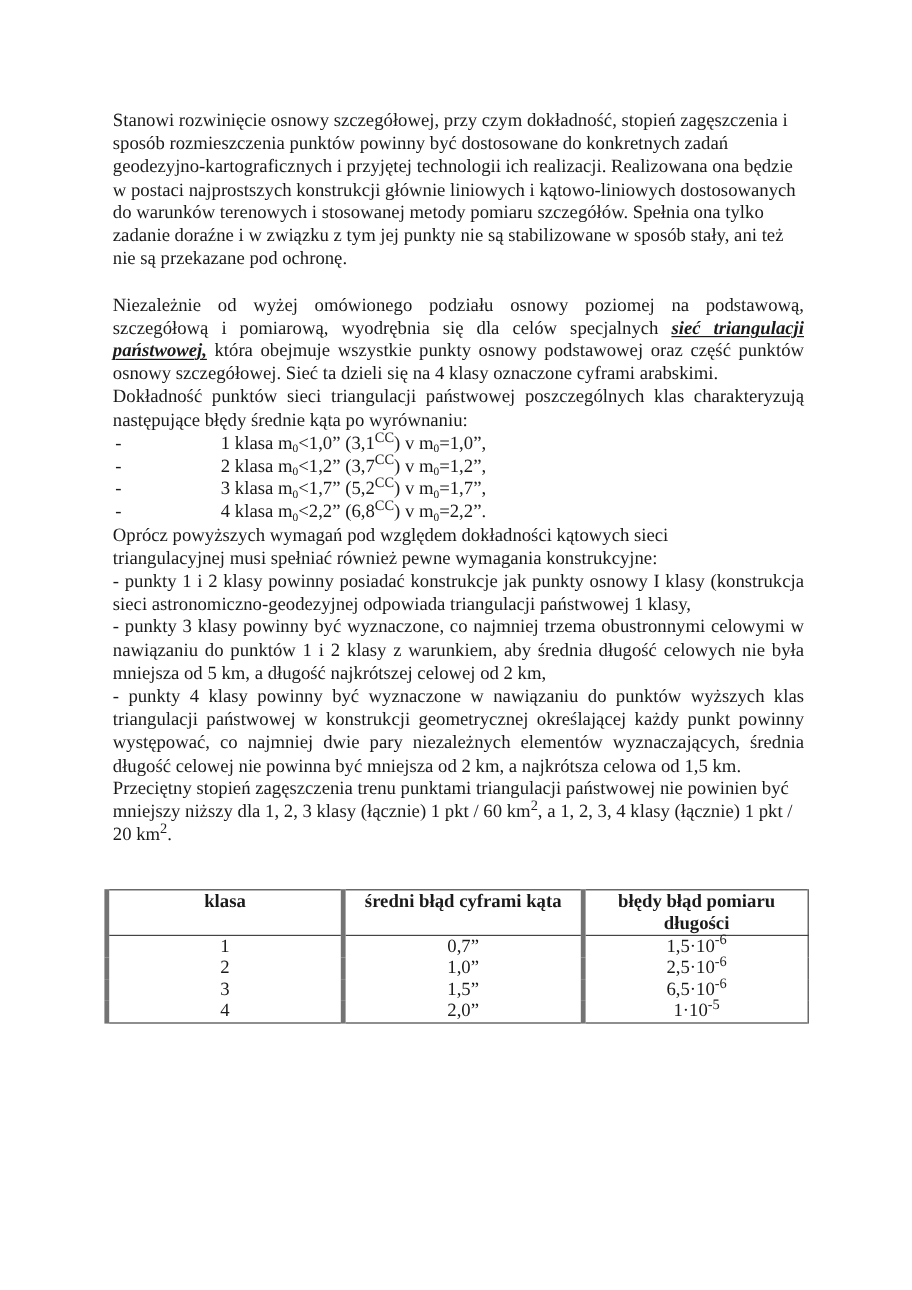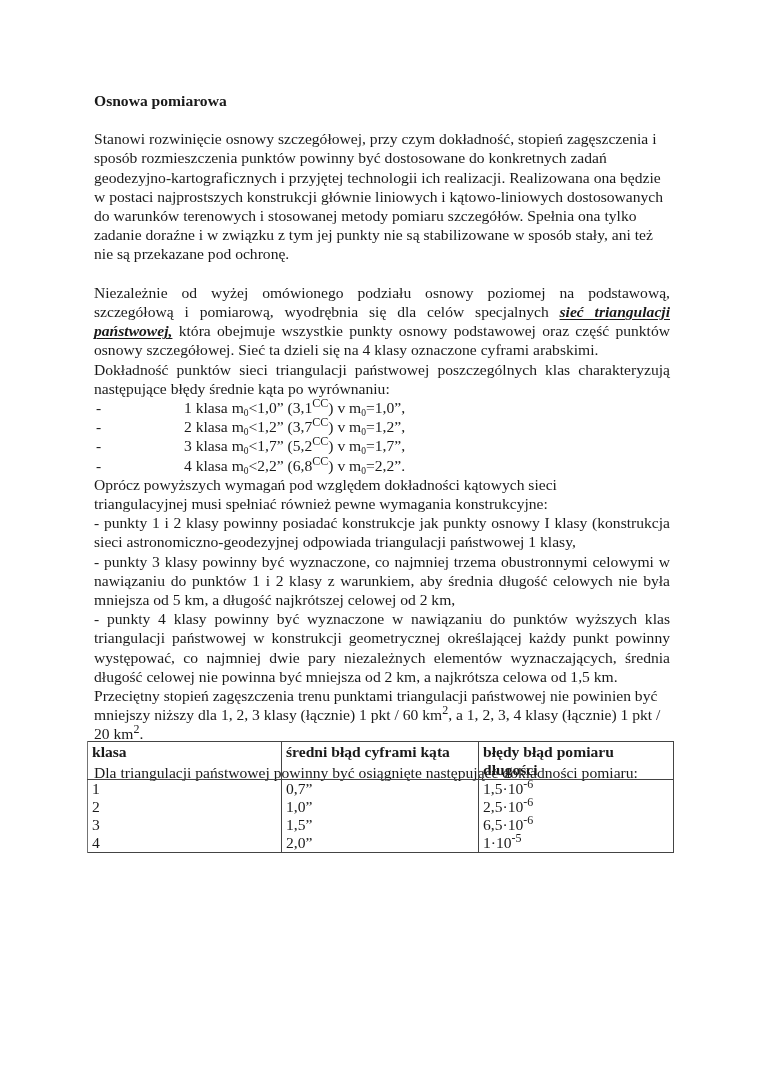--- a/index.html
+++ b/index.html
@@ -11,32 +11,31 @@
   .gap { height: 19.2px; }
   .just { text-align: justify; text-align-last: left; }
   .u { text-decoration-thickness: 1px; text-underline-offset: 2px; }
   .bi { font-weight: bold; font-style: italic; text-decoration: underline; text-decoration-thickness: 1px; text-underline-offset: 2px; }
   .listline { display: flex; height: 19.2px; }
   .dash { width: 90px; padding-left: 2px; box-sizing: border-box; }
   sup { font-size: 12px; line-height: 0; vertical-align: 6px; }
   sub { font-size: 9.5px; line-height: 0; vertical-align: -3px; }
   table.acc { position: absolute; left: 87px; top: 741px; width: 587px; border-collapse: collapse;
               font-size: 15.6px; line-height: 18px; }
-  table.acc th, table.acc td { border-left: 1px solid #737373; border-right: 1px solid #444; padding: 0 4px; text-align: left; vertical-align: top; }
+  table.acc th, table.acc td { border-left: 4px solid #737373; border-right: 1px solid #444; padding: 0 4px; text-align: center; vertical-align: top; }
   table.acc { border: 1px solid #444; }
   table.acc th { font-weight: bold; border-bottom: 1px solid #444; padding-top: 1px; height: 35px; }
   table.acc .c1 { width: 185px; }
   table.acc .c2 { width: 188px; }
   table.acc td { height: 18px; }
 </style>
 </head>
 <body>
 
 <div class="page">
-  <div class="title">Osnowa pomiarowa</div>
 
   <p class="p" style="text-align:left;">Stanowi rozwinięcie osnowy szczegółowej, przy czym dokładność, stopień zagęszczenia i sposób rozmieszczenia punktów powinny być dostosowane do konkretnych zadań geodezyjno-kartograficznych i przyjętej technologii ich realizacji. Realizowana ona będzie w postaci najprostszych konstrukcji głównie liniowych i kątowo-liniowych dostosowanych do warunków terenowych i stosowanej metody pomiaru szczegółów. Spełnia ona tylko zadanie doraźne i w związku z tym jej punkty nie są stabilizowane w sposób stały, ani też nie są przekazane pod ochronę.</p>
 
   <div class="gap"></div>
 
   <p class="p just"><span>Niezależnie od wyżej omówionego podziału osnowy poziomej na podstawową, szczegółową i pomiarową, wyodrębnia się dla celów specjalnych </span><span class="bi">sieć triangulacji państwowej,</span><span> która obejmuje wszystkie punkty osnowy podstawowej oraz część punktów osnowy szczegółowej. Sieć ta dzieli się na 4 klasy oznaczone cyframi arabskimi.</span></p>
 
   <p class="p just"><span class="u">Dokładność punktów sieci triangulacji państwowej poszczególnych klas charakteryzują następujące błędy średnie kąta po wyrównaniu:</span></p>
 
   <div>
@@ -61,21 +60,20 @@
   <p class="p" style="width:560px;"><span class="u">Oprócz powyższych wymagań pod względem dokładności kątowych sieci triangulacyjnej musi spełniać również pewne wymagania konstrukcyjne:</span></p>
 
   <p class="p just">- punkty 1 i 2 klasy powinny posiadać konstrukcje jak punkty osnowy I klasy (konstrukcja sieci astronomiczno-geodezyjnej odpowiada triangulacji państwowej 1 klasy,</p>
   <p class="p just">- punkty 3 klasy powinny być wyznaczone, co najmniej trzema obustronnymi celowymi w nawiązaniu do punktów 1 i 2 klasy z warunkiem, aby średnia długość celowych nie była mniejsza od 5 km, a długość najkrótszej celowej od 2 km,</p>
   <p class="p just">- punkty 4 klasy powinny być wyznaczone w nawiązaniu do punktów wyższych klas triangulacji państwowej w konstrukcji geometrycznej określającej każdy punkt powinny występować, co najmniej dwie pary niezależnych elementów wyznaczających, średnia długość celowej nie powinna być mniejsza od 2 km, a najkrótsza celowa od 1,5 km.</p>
 
   <p class="p"><span>Przeciętny stopień zagęszczenia trenu punktami triangulacji państwowej nie powinien być mniejszy niższy dla 1, 2, 3 klasy (łącznie) 1 pkt / 60 km</span><sup>2</sup><span>, a 1, 2, 3, 4 klasy (łącznie) 1 pkt / 20 km</span><sup>2</sup><span>.</span></p>
 
   <div class="gap"></div>
 
-  <p class="p"><span class="u">Dla triangulacji państwowej powinny być osiągnięte następujące dokładności pomiaru:</span></p>
 </div>
 
 <table class="acc">
   <thead>
     <tr>
       <th class="c1">klasa</th>
       <th class="c2">średni błąd cyframi kąta</th>
       <th>błędy błąd pomiaru długości</th>
     </tr>
   </thead>

